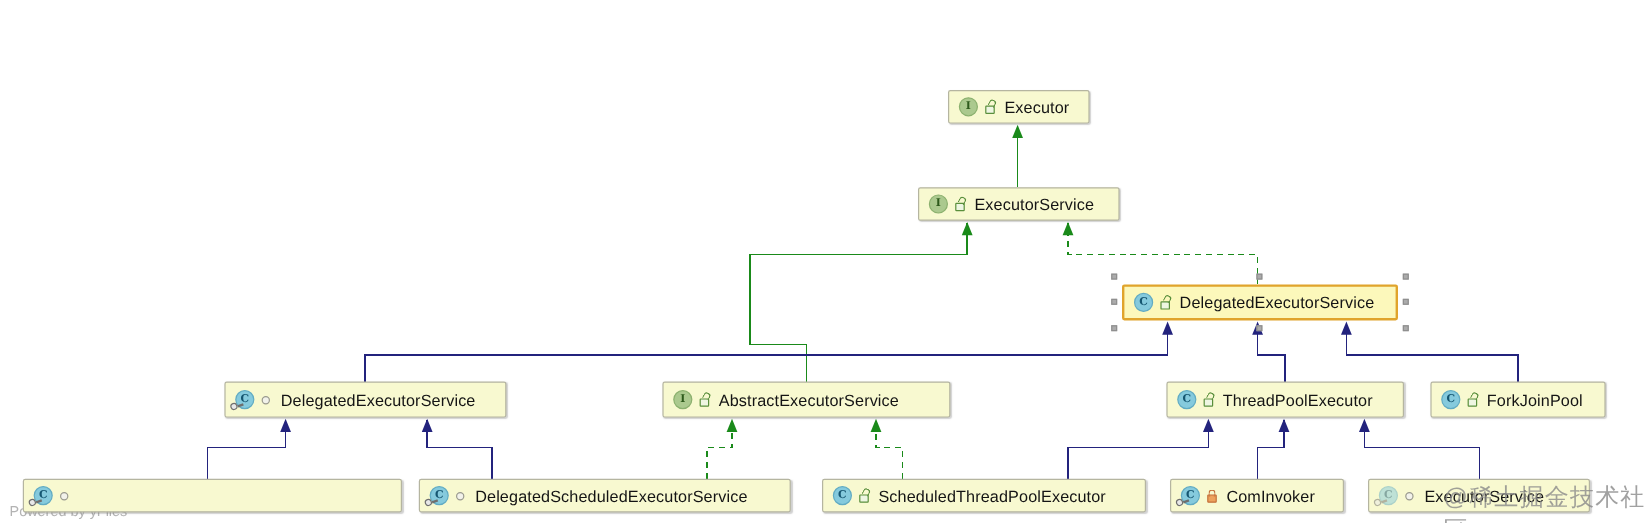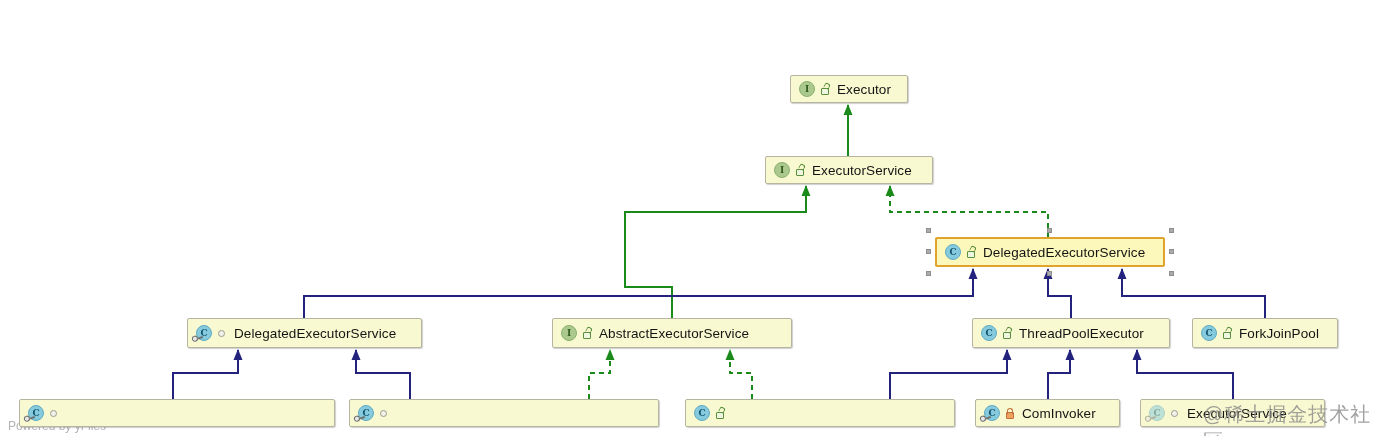--- a/index.html
+++ b/index.html
@@ -185,26 +185,28 @@
         <span class="key-overlay"></span>
       </span>
       <span class="vis package"></span>
     </div>
     <div class="node" style="left: 349px; top: 399px; width: 310px; height: 28px;">
       <span class="type-icon class">
         <span class="circle">C</span>
         <span class="key-overlay"></span>
       </span>
       <span class="vis package"></span>
+      <span class="label">DelegatedScheduledExecutorService</span>
     </div>
     <div class="node" style="left: 685px; top: 399px; width: 270px; height: 28px;">
       <span class="type-icon class">
         <span class="circle">C</span>
       </span>
       <span class="vis public"></span>
+      <span class="label">ScheduledThreadPoolExecutor</span>
     </div>
     <div class="node" style="left: 975px; top: 399px; width: 145px; height: 28px;">
       <span class="type-icon class">
         <span class="circle">C</span>
         <span class="key-overlay"></span>
       </span>
       <span class="vis private"></span>
       <span class="label">ComInvoker</span>
     </div>
     <div class="node" style="left: 1140px; top: 399px; width: 185px; height: 28px;">

